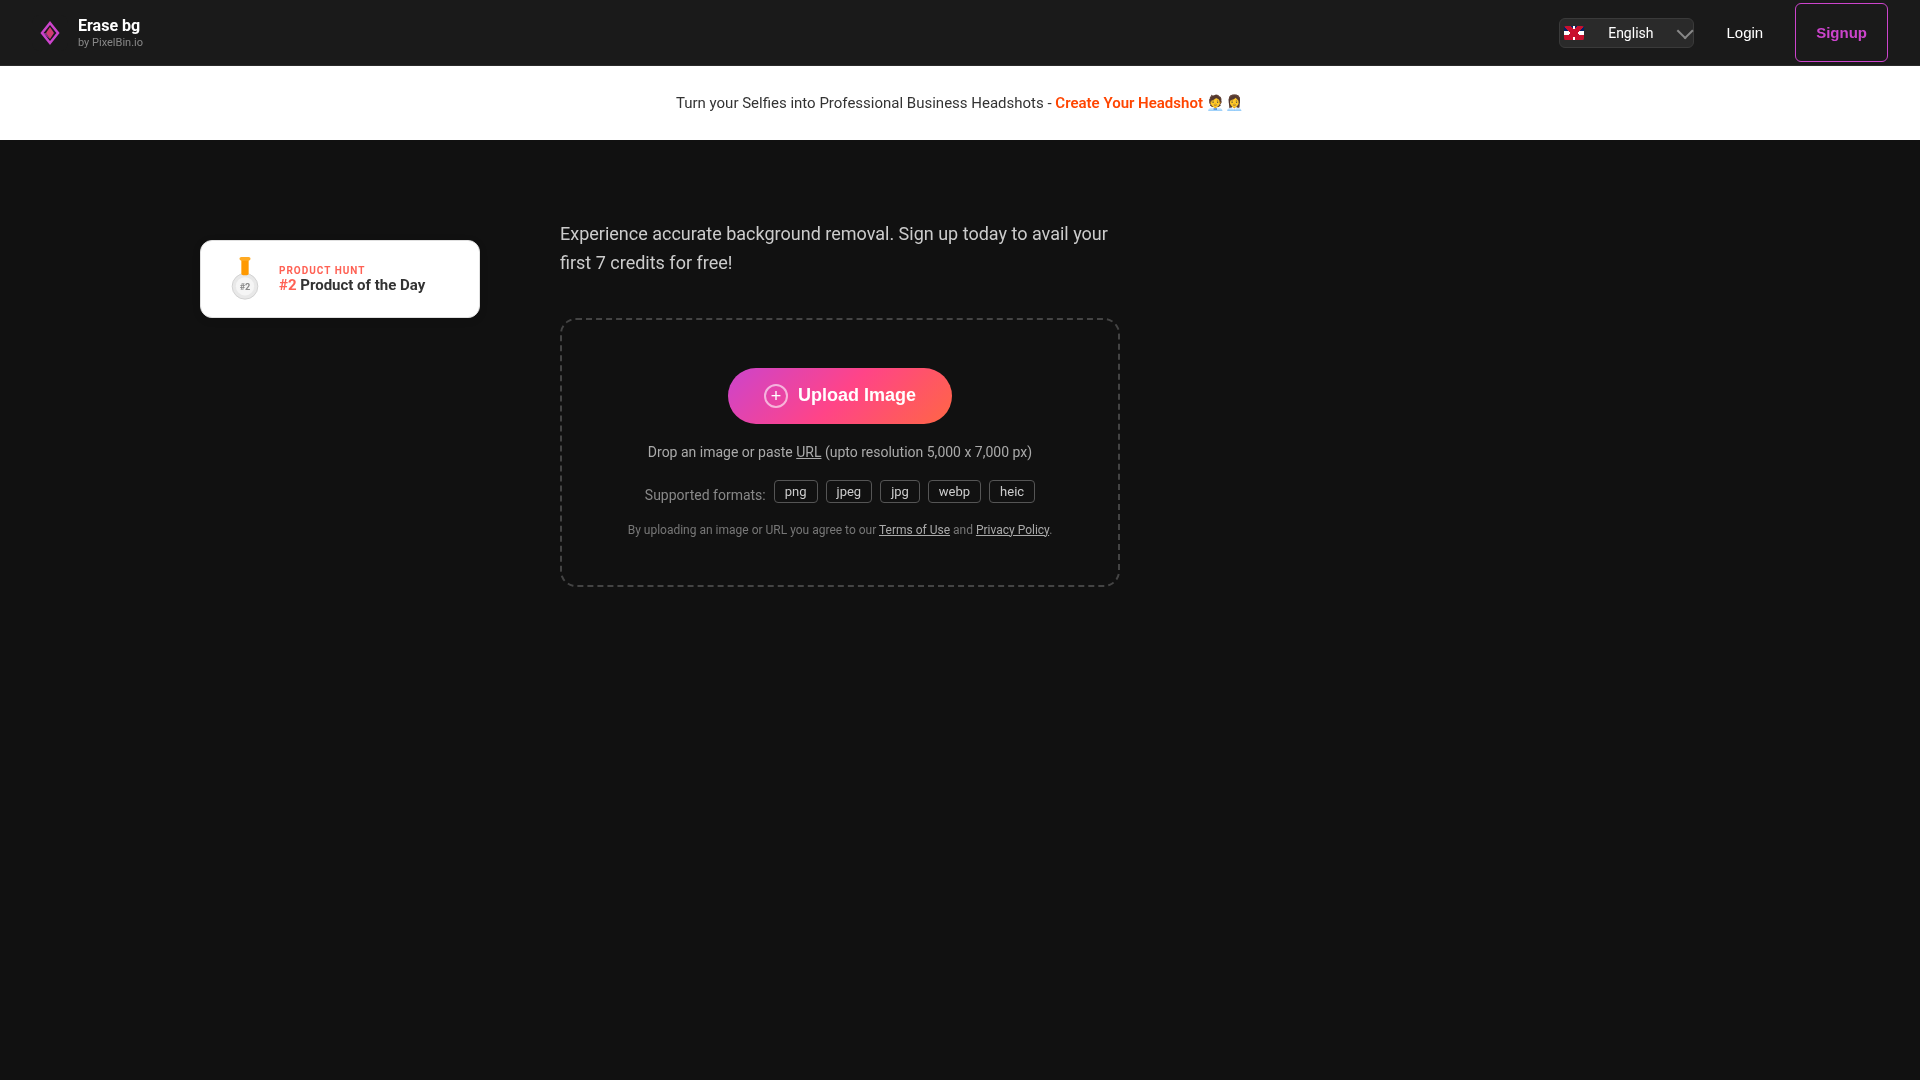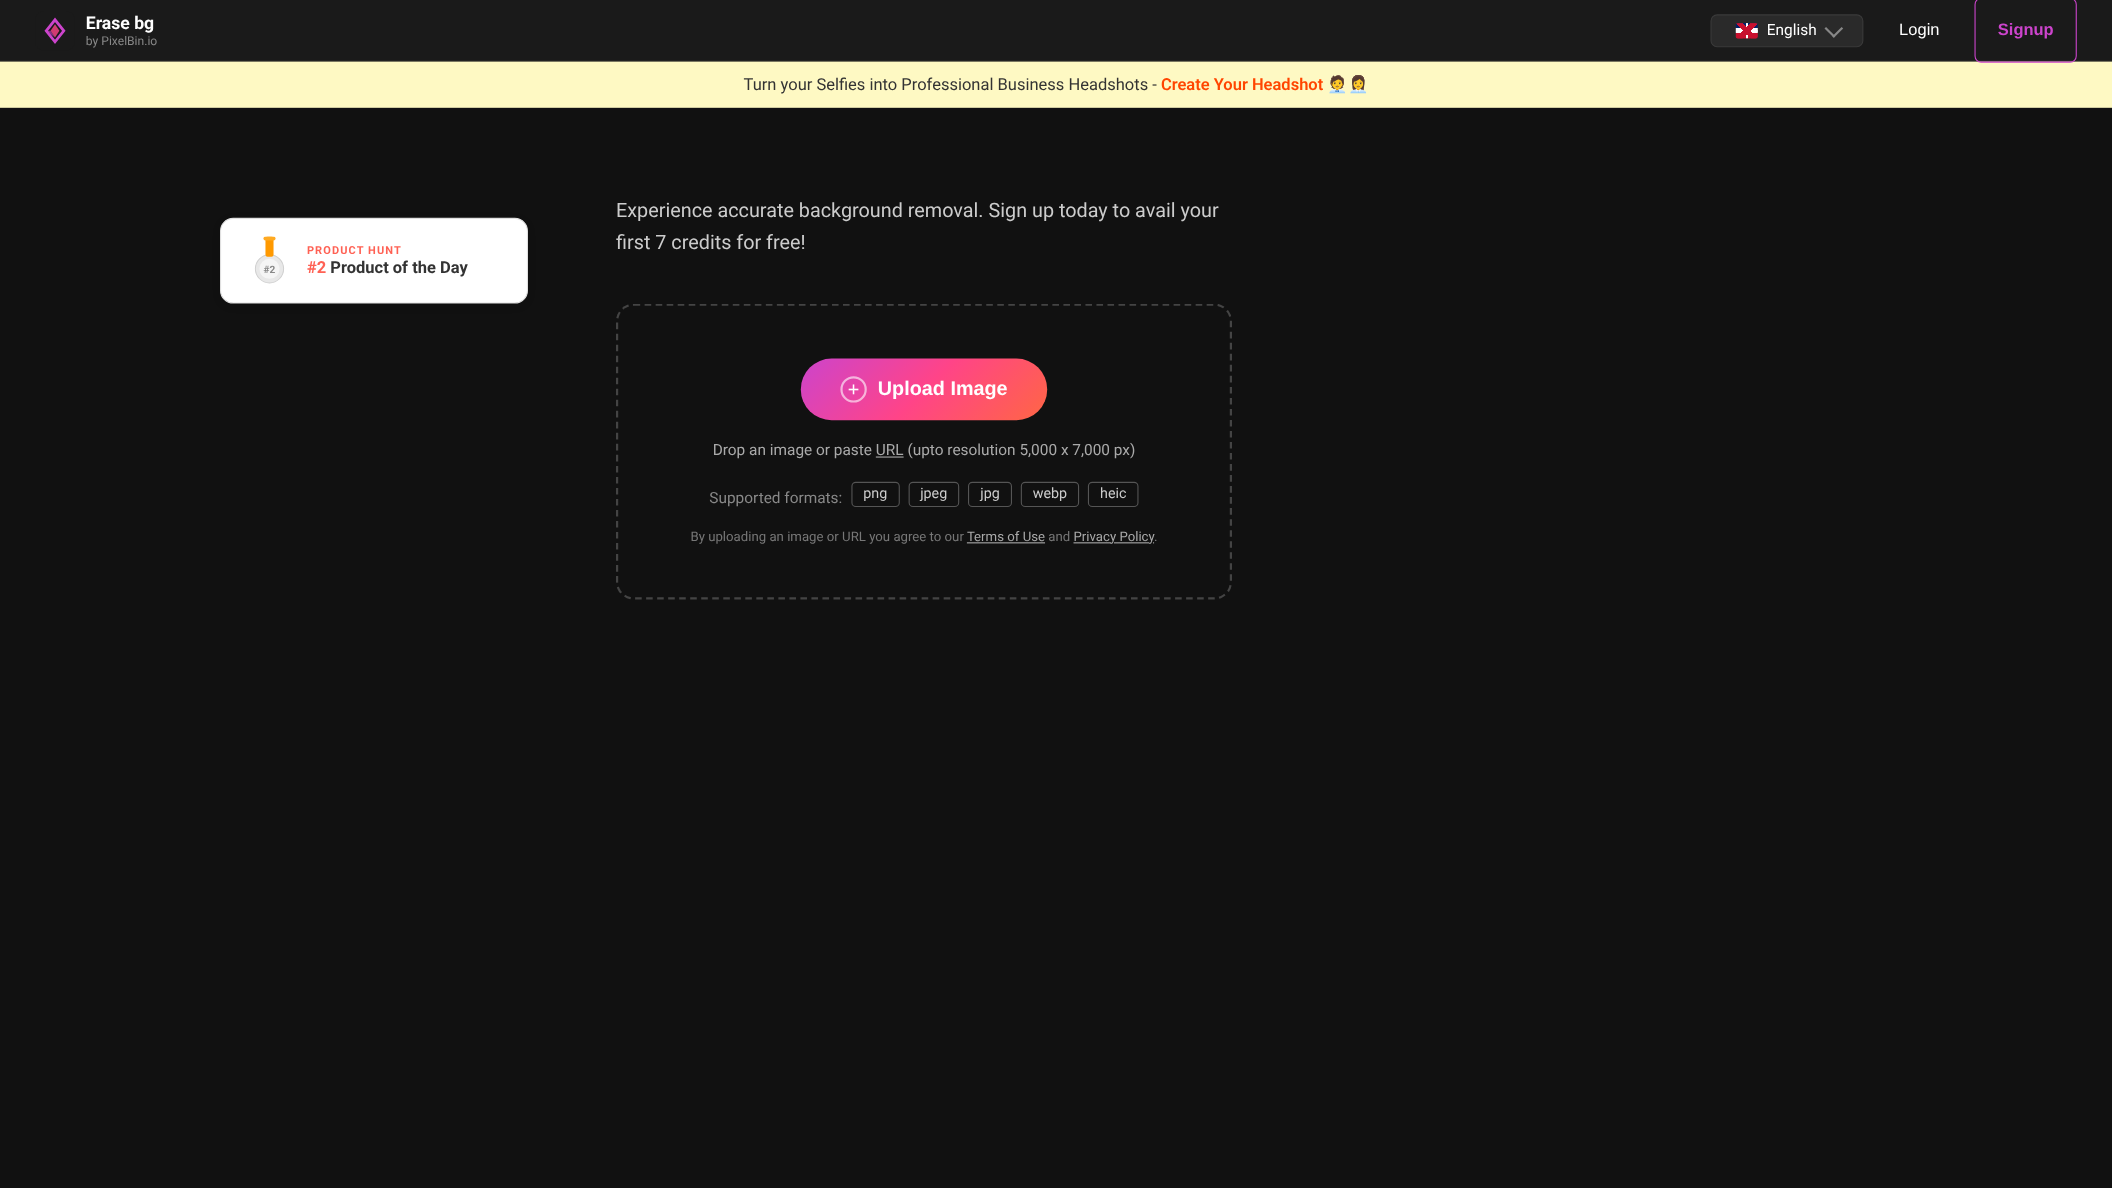--- a/index.html
+++ b/index.html
@@ -16,21 +16,21 @@
       overflow: hidden;
     }
 
     
     .navbar {
       display: flex;
       align-items: center;
       justify-content: space-between;
       background-color: #1a1a1a;
       padding: 0 32px;
-      height: 56px;
+      height: 66px;
       border-bottom: 1px solid #2a2a2a;
     }
 
     .navbar-logo {
       display: flex;
       align-items: center;
       gap: 10px;
     }
 
     .logo-icon {
@@ -57,25 +57,25 @@
 
     .navbar-right {
       display: flex;
       align-items: center;
       gap: 16px;
     }
 
     .lang-selector {
       display: flex;
       align-items: center;
-      gap: 8px;
+      gap: 24px;
       background-color: #2a2a2a;
       border: 1px solid #3a3a3a;
       border-radius: 6px;
-      padding: 6px 22px;
+      padding: 6px 4px;
       color: #ffffff;
       font-size: 14px;
       cursor: pointer;
     }
 
     .flag-icon {
       width: 20px;
       height: 14px;
       background: linear-gradient(180deg, #012169 33%, #ffffff 33%, #ffffff 66%, #C8102E 66%);
       border-radius: 2px;
@@ -118,23 +118,23 @@
       border-radius: 6px;
       color: #cc44cc;
       font-size: 15px;
       font-weight: 600;
       cursor: pointer;
       padding: 20px 20px;
     }
 
     
     .banner {
-      background-color: #fef9c3;
+      background-color: #ffffff;
       text-align: center;
-      padding: 12px;
+      padding: 28px;
       font-size: 15px;
       color: #333333;
     }
 
     .banner-link {
       color: #ff4500;
       font-weight: 600;
       text-decoration: none;
     }
 

